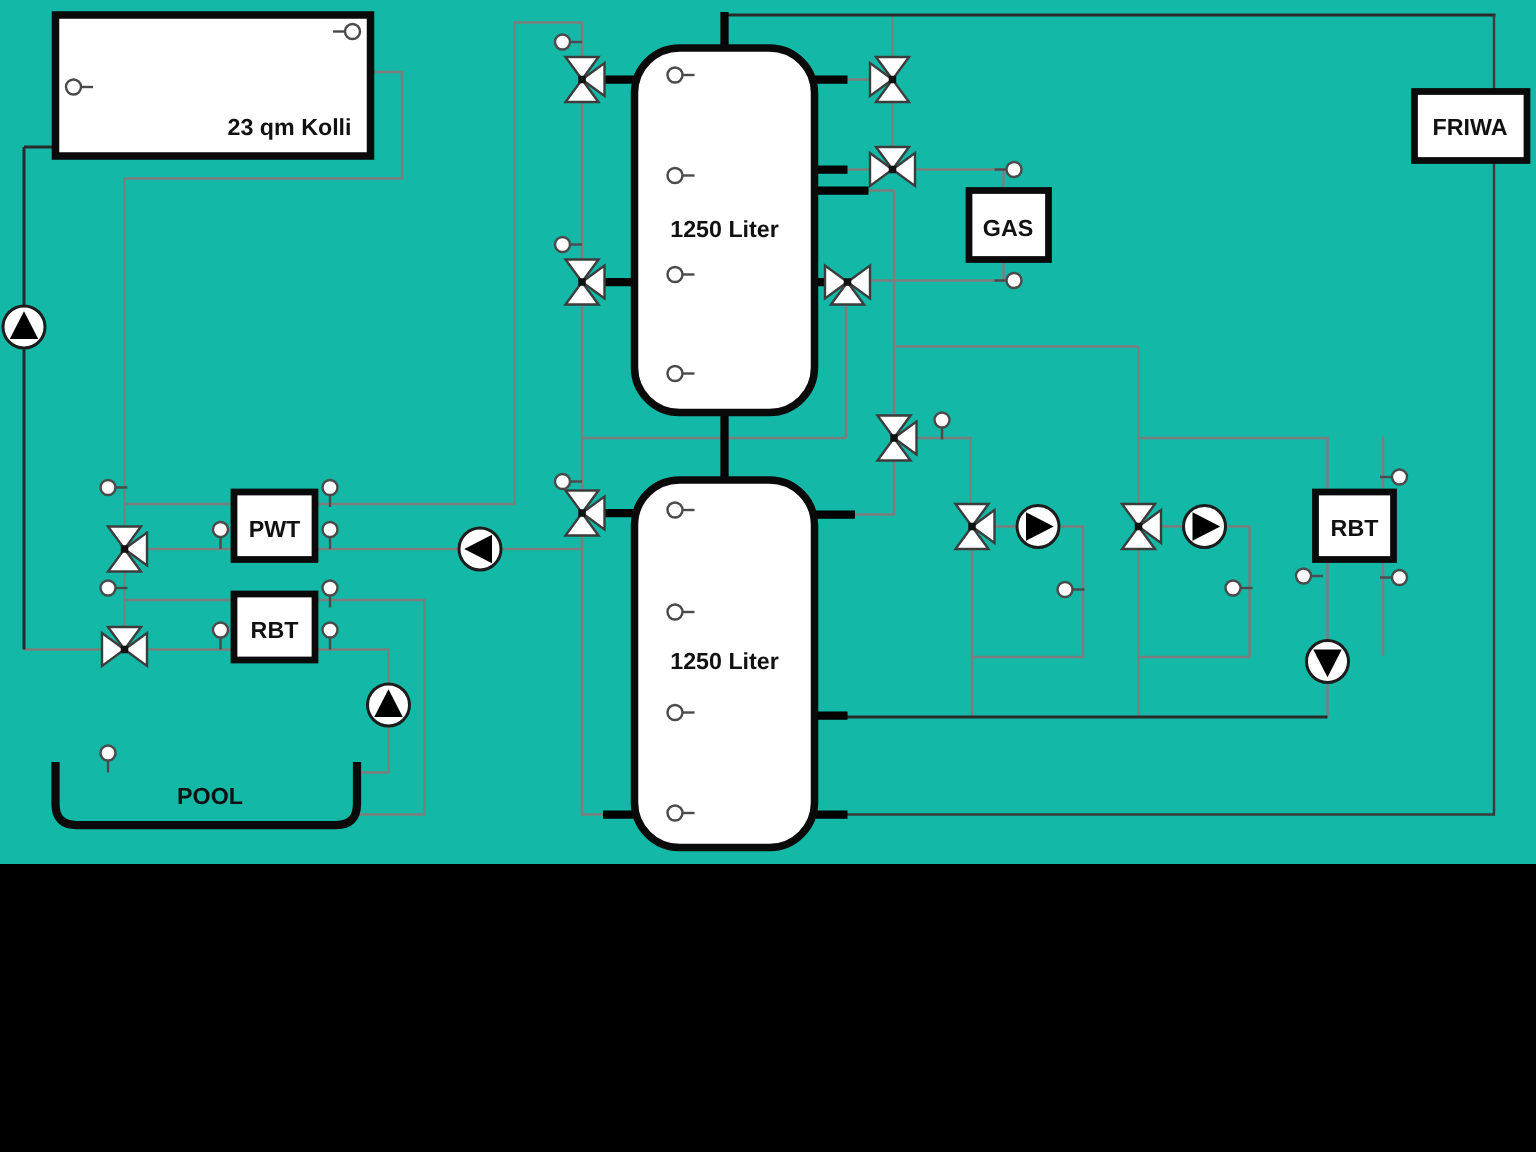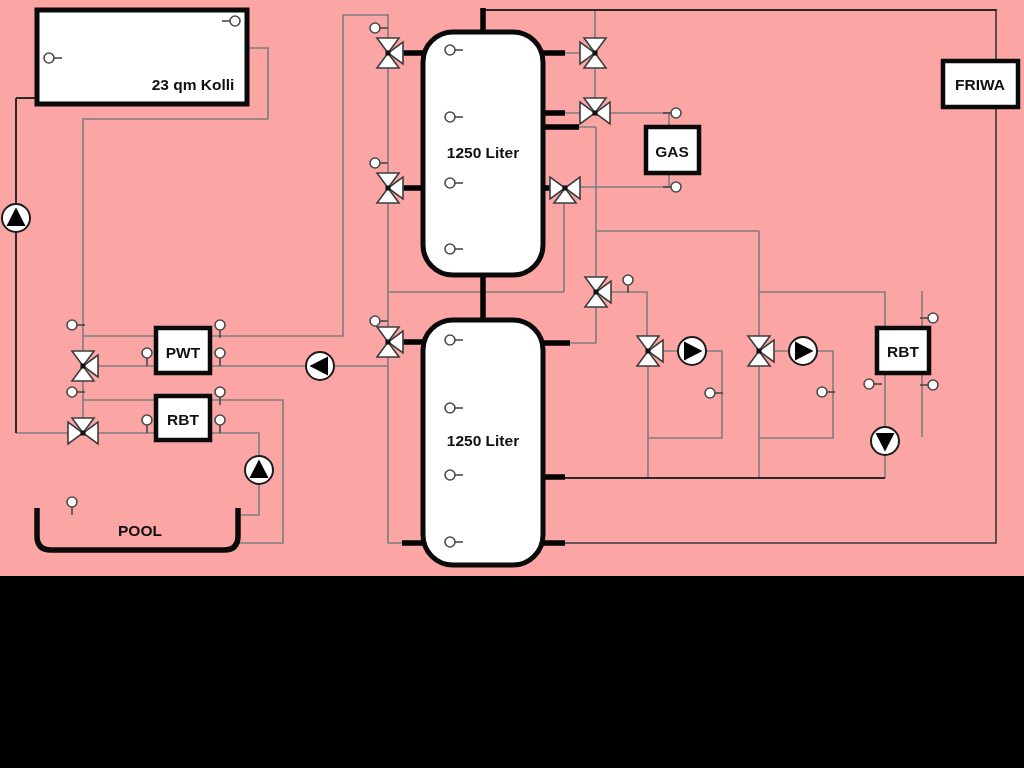--- a/index.html
+++ b/index.html
@@ -1,16 +1,16 @@
 <!DOCTYPE html>
 <html><head>
 <meta charset="utf-8">
 <style>
   html,body{margin:0;padding:0;background:#fff;}
-  #stage{position:relative;width:1024px;height:768px;background:#fca5a5;overflow:hidden;
+  #stage{position:relative;width:1024px;height:768px;background:#14b8a6;overflow:hidden;
          font-family:"Liberation Sans", sans-serif;}
   svg{position:absolute;left:0;top:0;}
   text{font-family:"Liberation Sans", sans-serif;font-weight:bold;fill:#111;}
   .lbl{font-size:15.5px;}
   .pipe{stroke:#7d7d7d;stroke-width:1.6;fill:none;}
   .pipe-dark{stroke:#2a2a2a;stroke-width:2;fill:none;}
   .pipe-thin-dark{stroke:#3a3a3a;stroke-width:1.6;fill:none;}
   .stub{stroke:#000;stroke-width:5.5;fill:none;}
   .boxthick{fill:#fff;stroke:#0a0a0a;stroke-width:5;}
   .boxsmall{fill:#fff;stroke:#0a0a0a;stroke-width:4.5;}

